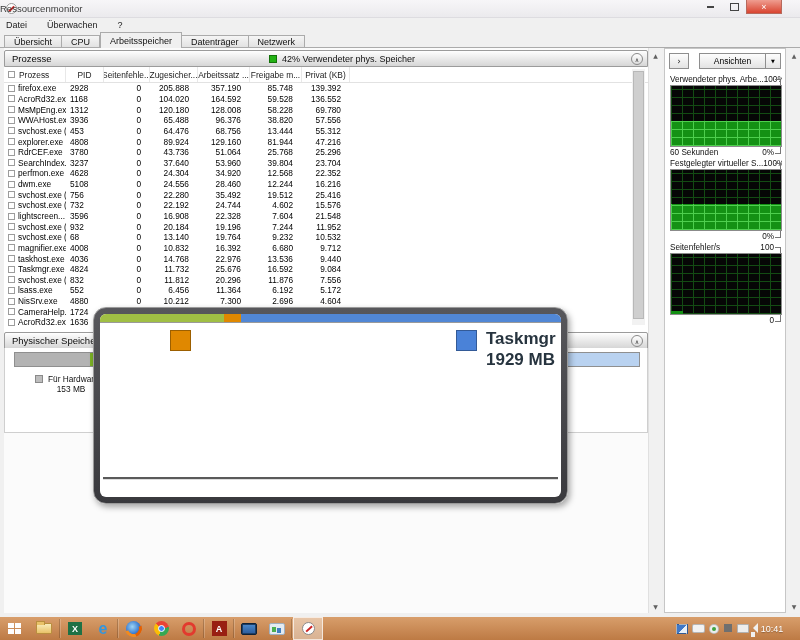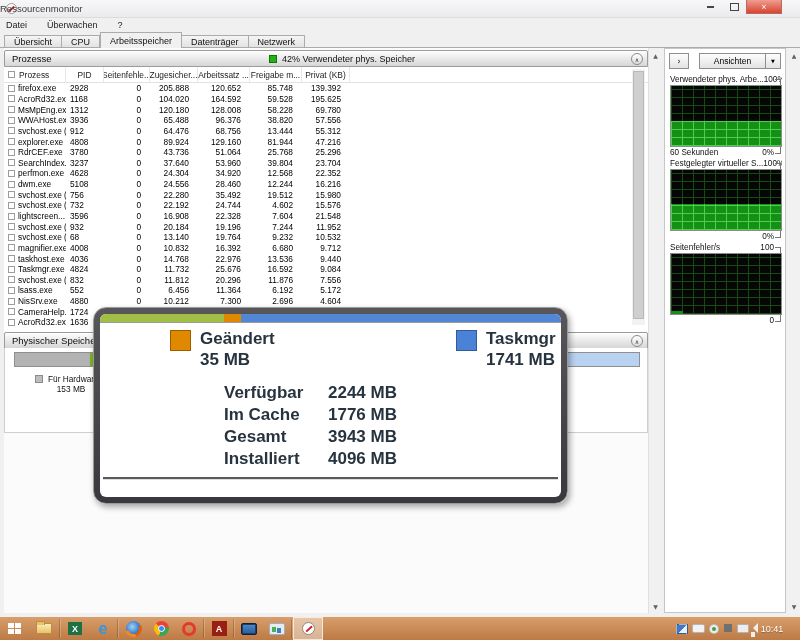--- a/index.html
+++ b/index.html
@@ -169,35 +169,35 @@
   </div>
   <div id="tbody">
       <div class="prow">
         <div class="c-name">
           <div class="cb"></div>
           <span>firefox.exe</span>
         </div>
         <div class="c-pid">2928</div>
         <div class="c-num w-sf">0</div>
         <div class="c-num w-zg">205.888</div>
-        <div class="c-num w-as">120.652</div>
+        <div class="c-num w-as">357.190</div>
         <div class="c-num w-fm">85.748</div>
         <div class="c-num w-pr">139.392</div>
       </div>
       <div class="prow">
         <div class="c-name">
           <div class="cb"></div>
           <span>AcroRd32.exe</span>
         </div>
         <div class="c-pid">1168</div>
         <div class="c-num w-sf">0</div>
         <div class="c-num w-zg">104.020</div>
         <div class="c-num w-as">164.592</div>
         <div class="c-num w-fm">59.528</div>
-        <div class="c-num w-pr">195.625</div>
+        <div class="c-num w-pr">136.552</div>
       </div>
       <div class="prow">
         <div class="c-name">
           <div class="cb"></div>
           <span>MsMpEng.exe</span>
         </div>
         <div class="c-pid">1312</div>
         <div class="c-num w-sf">0</div>
         <div class="c-num w-zg">120.180</div>
         <div class="c-num w-as">128.008</div>
@@ -214,21 +214,21 @@
         <div class="c-num w-zg">65.488</div>
         <div class="c-num w-as">96.376</div>
         <div class="c-num w-fm">38.820</div>
         <div class="c-num w-pr">57.556</div>
       </div>
       <div class="prow">
         <div class="c-name">
           <div class="cb"></div>
           <span>svchost.exe (...</span>
         </div>
-        <div class="c-pid">912</div>
+        <div class="c-pid">453</div>
         <div class="c-num w-sf">0</div>
         <div class="c-num w-zg">64.476</div>
         <div class="c-num w-as">68.756</div>
         <div class="c-num w-fm">13.444</div>
         <div class="c-num w-pr">55.312</div>
       </div>
       <div class="prow">
         <div class="c-name">
           <div class="cb"></div>
           <span>explorer.exe</span>
@@ -291,21 +291,21 @@
       <div class="prow">
         <div class="c-name">
           <div class="cb"></div>
           <span>svchost.exe (...</span>
         </div>
         <div class="c-pid">756</div>
         <div class="c-num w-sf">0</div>
         <div class="c-num w-zg">22.280</div>
         <div class="c-num w-as">35.492</div>
         <div class="c-num w-fm">19.512</div>
-        <div class="c-num w-pr">15.980</div>
+        <div class="c-num w-pr">25.416</div>
       </div>
       <div class="prow">
         <div class="c-name">
           <div class="cb"></div>
           <span>svchost.exe (...</span>
         </div>
         <div class="c-pid">732</div>
         <div class="c-num w-sf">0</div>
         <div class="c-num w-zg">22.192</div>
         <div class="c-num w-as">24.744</div>
@@ -544,37 +544,27 @@
 
 <div id="lens">
   <div id="lens-inner">
     <div id="lens-bar">
         <div style="width: 27%; background: linear-gradient(rgb(160, 191, 68), rgb(160, 191, 68)); height: 100%;"></div>
         <div style="width: 3.5%; background: linear-gradient(rgb(224, 136, 0), rgb(224, 136, 0)); height: 100%;"></div>
         <div style="width: 69.5%; background: linear-gradient(rgb(81, 135, 213), rgb(81, 135, 213)); height: 100%;"></div>
       </div>
     <div class="lens-item" id="lens-item-0">
       <div class="lens-sq" style="background: rgb(224, 136, 0);"></div>
-      <div class="lens-tx">
-        <div>Geändert</div>
-        <div>35 MB</div>
-      </div>
     </div>
     <div class="lens-item" id="lens-item-1">
       <div class="lens-sq" style="background: rgb(74, 130, 216);"></div>
       <div class="lens-tx">
         <div>Taskmgr</div>
-        <div>1741 MB</div>
-      </div>
-    </div>
-    <div id="lens-stats">
-      <div><span class="lstat-label">Verfügbar</span><span>2244 MB</span></div>
-      <div><span class="lstat-label">Im Cache</span><span>1776 MB</span></div>
-      <div><span class="lstat-label">Gesamt</span><span>3943 MB</span></div>
-      <div><span class="lstat-label">Installiert</span><span>4096 MB</span></div>
+        <div>1929 MB</div>
+      </div>
     </div>
     <div id="lens-line"></div>
   </div>
 </div>
 
 <div id="taskbar">
   <div class="tb-btn" style="left:0">
       <div class="ic-win">
         <div></div>
         <div></div>

